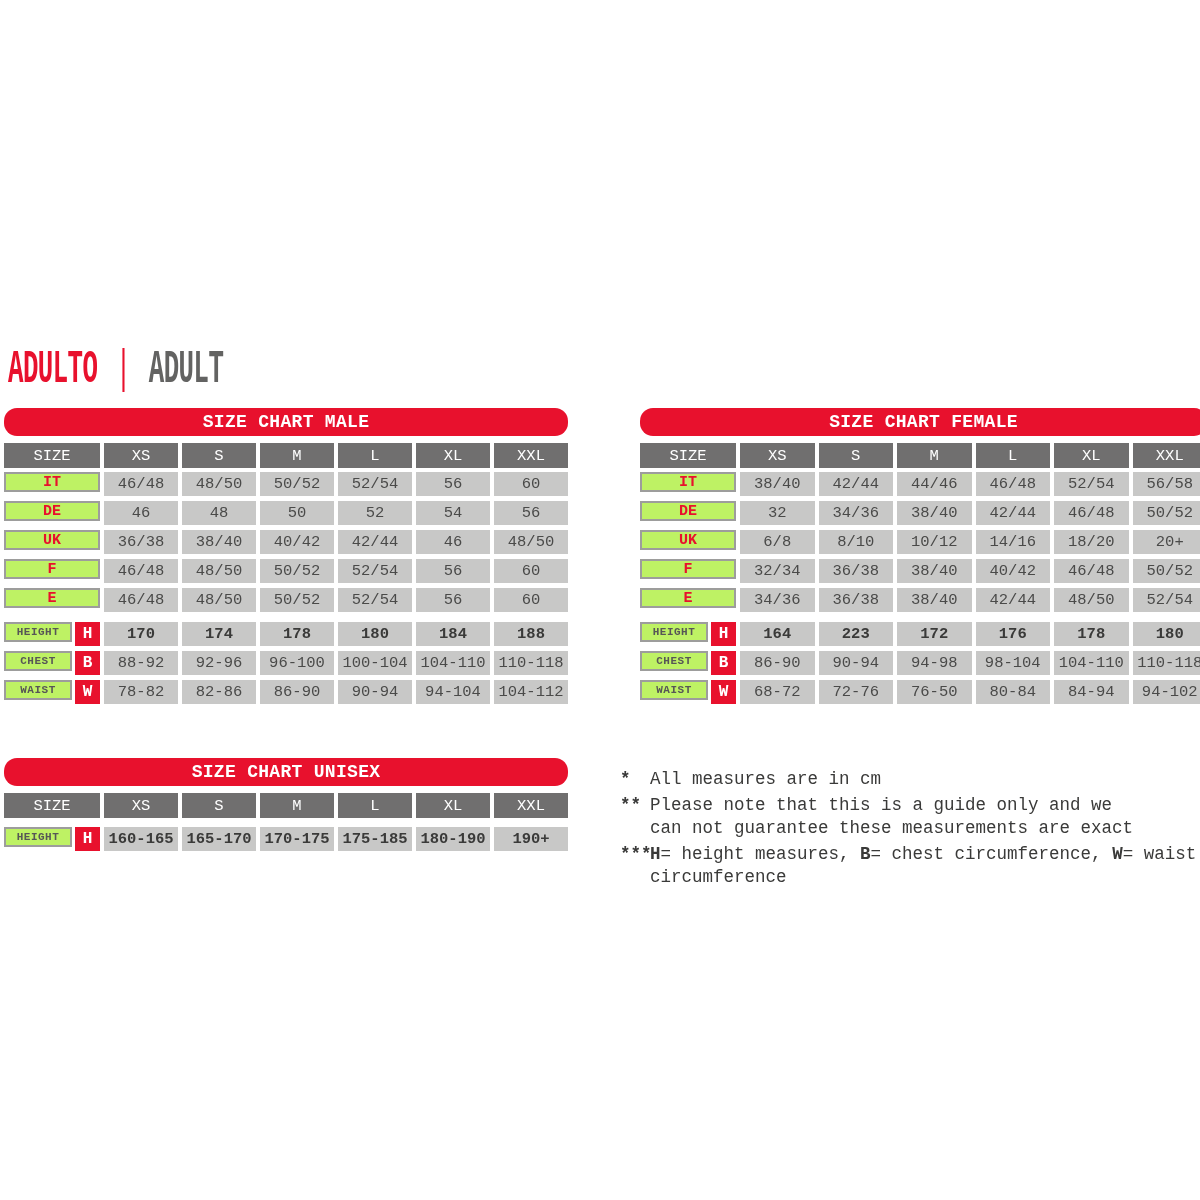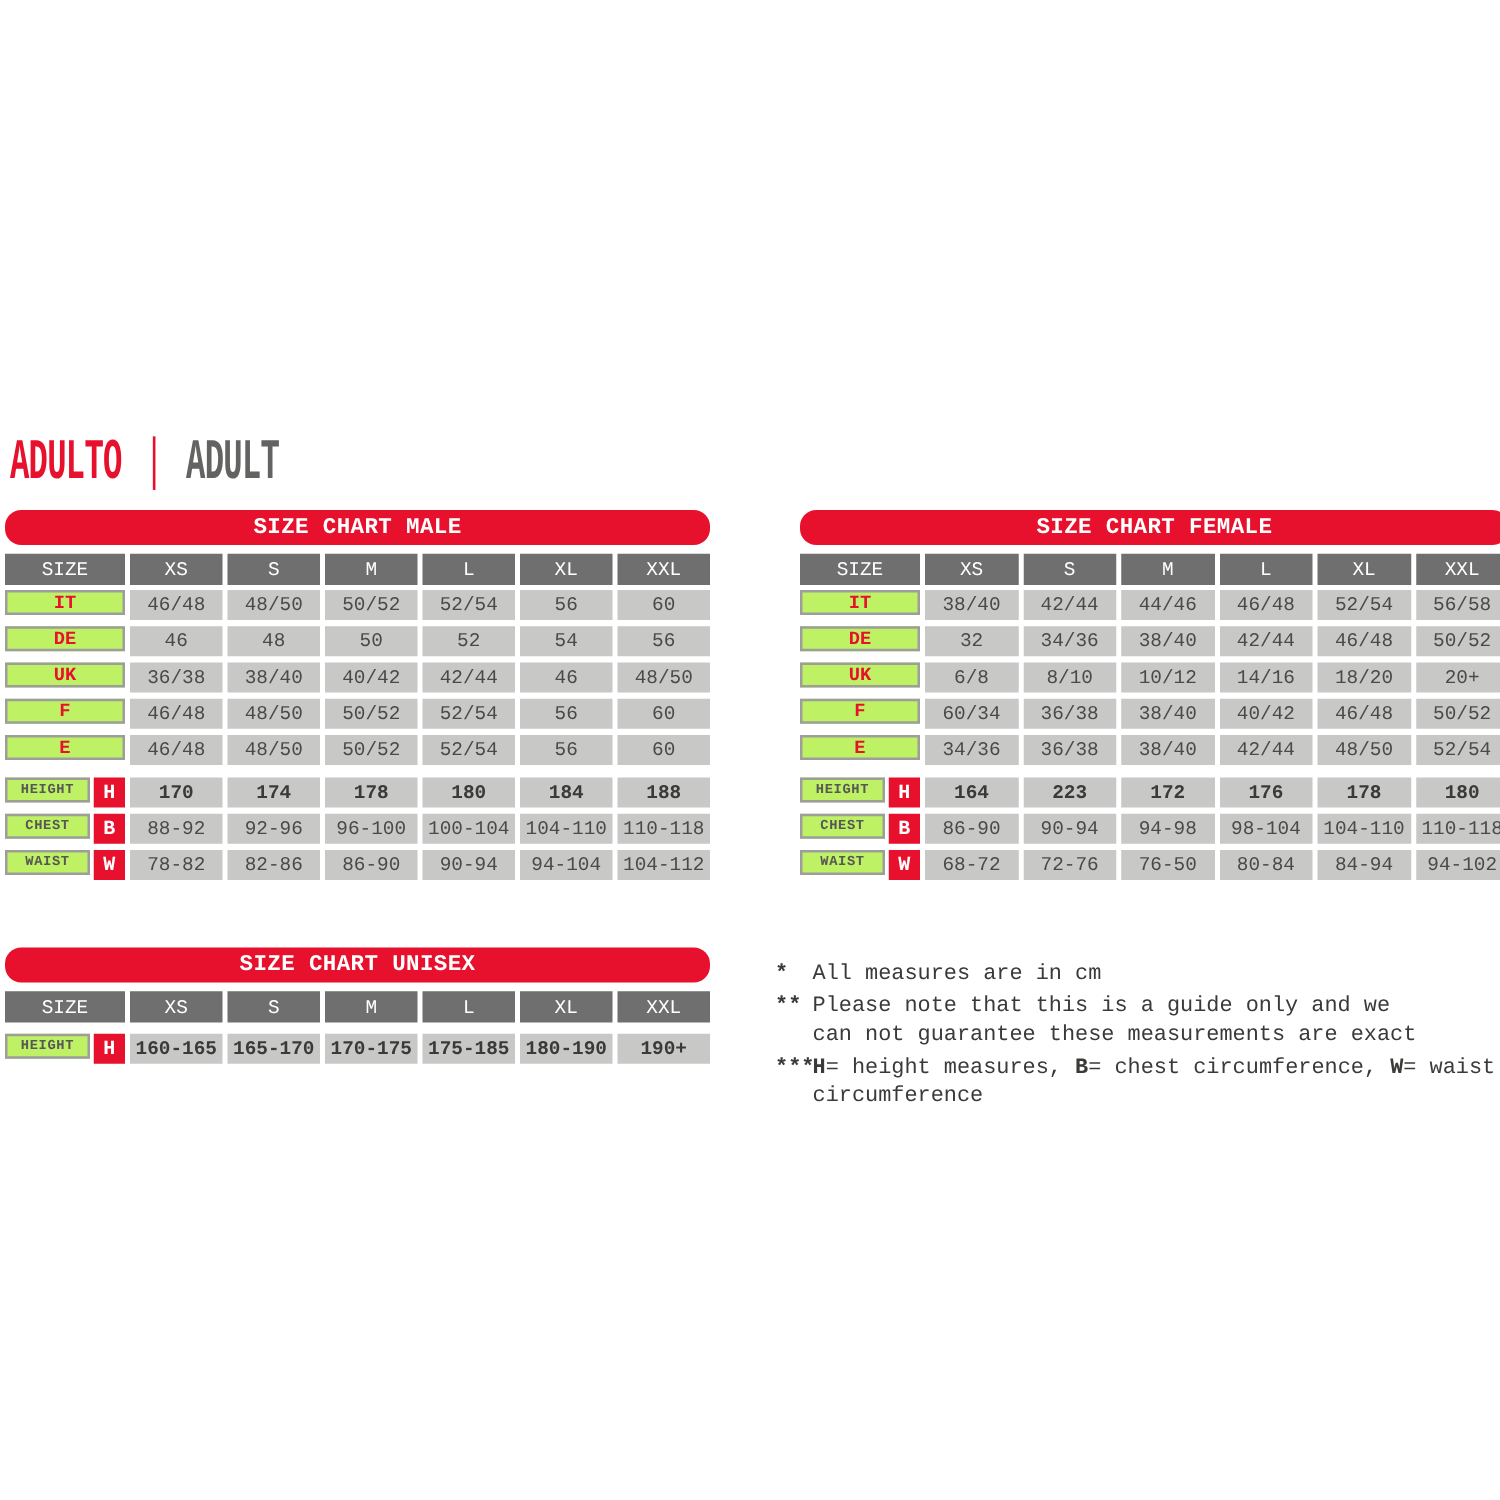--- a/index.html
+++ b/index.html
@@ -216,21 +216,21 @@
         <div class="cell labelbox red-label">UK</div>
         <div class="cell dcell">6/8</div>
         <div class="cell dcell">8/10</div>
         <div class="cell dcell">10/12</div>
         <div class="cell dcell">14/16</div>
         <div class="cell dcell">18/20</div>
         <div class="cell dcell">20+</div>
       </div>
       <div class="row">
         <div class="cell labelbox red-label">F</div>
-        <div class="cell dcell">60/34</div>
+        <div class="cell dcell">32/34</div>
         <div class="cell dcell">36/38</div>
         <div class="cell dcell">38/40</div>
         <div class="cell dcell">40/42</div>
         <div class="cell dcell">46/48</div>
         <div class="cell dcell">50/52</div>
       </div>
       <div class="row">
         <div class="cell labelbox red-label">E</div>
         <div class="cell dcell">34/36</div>
         <div class="cell dcell">36/38</div>

